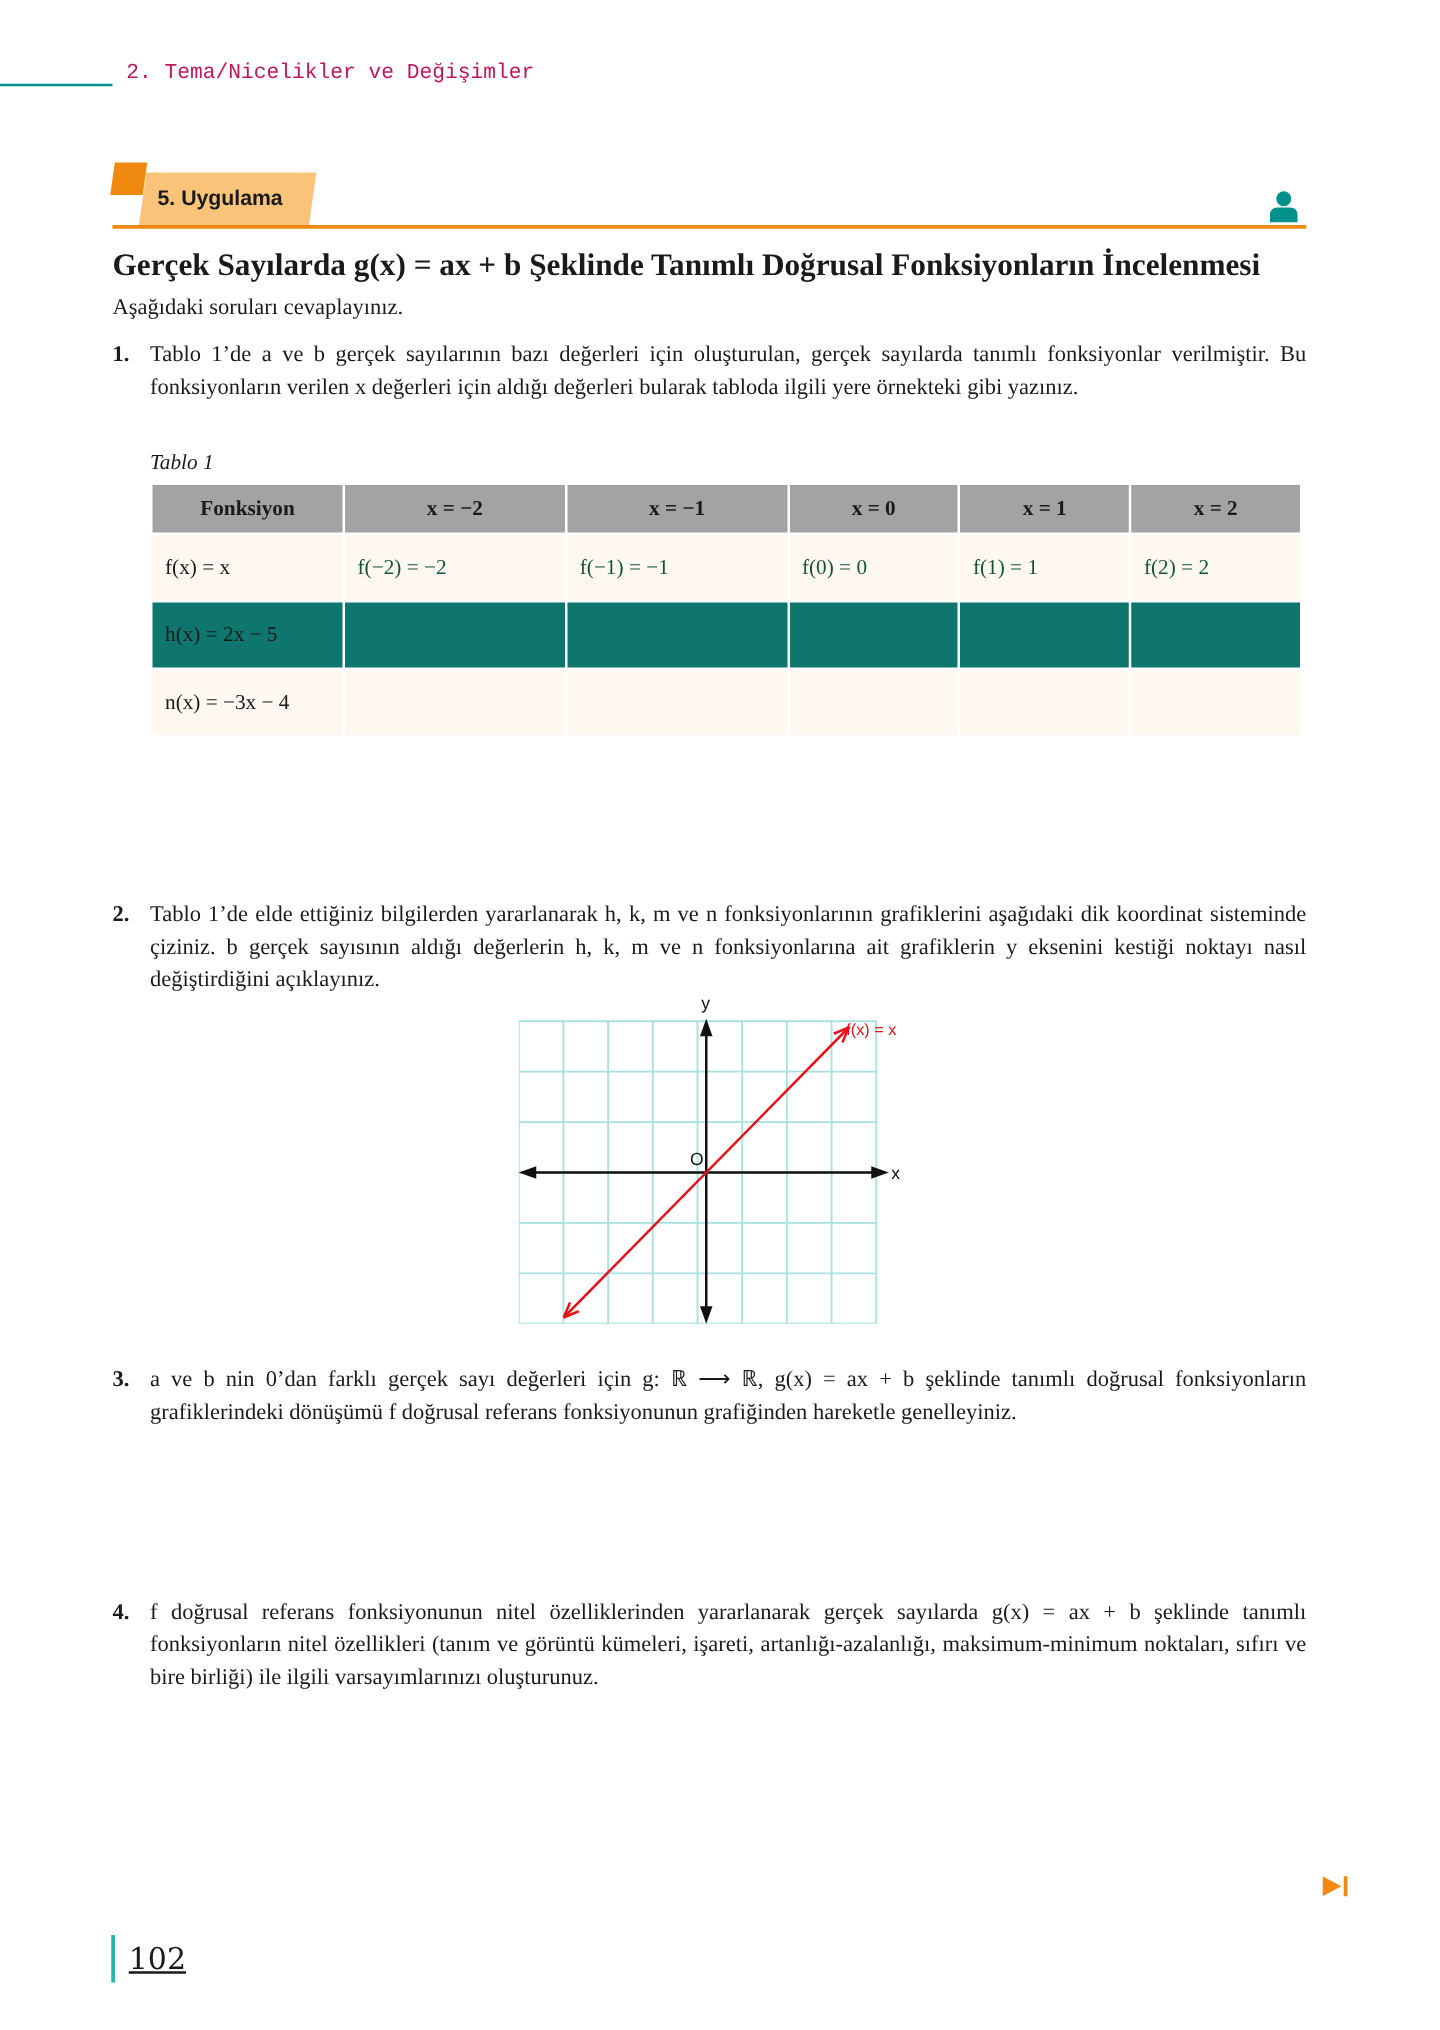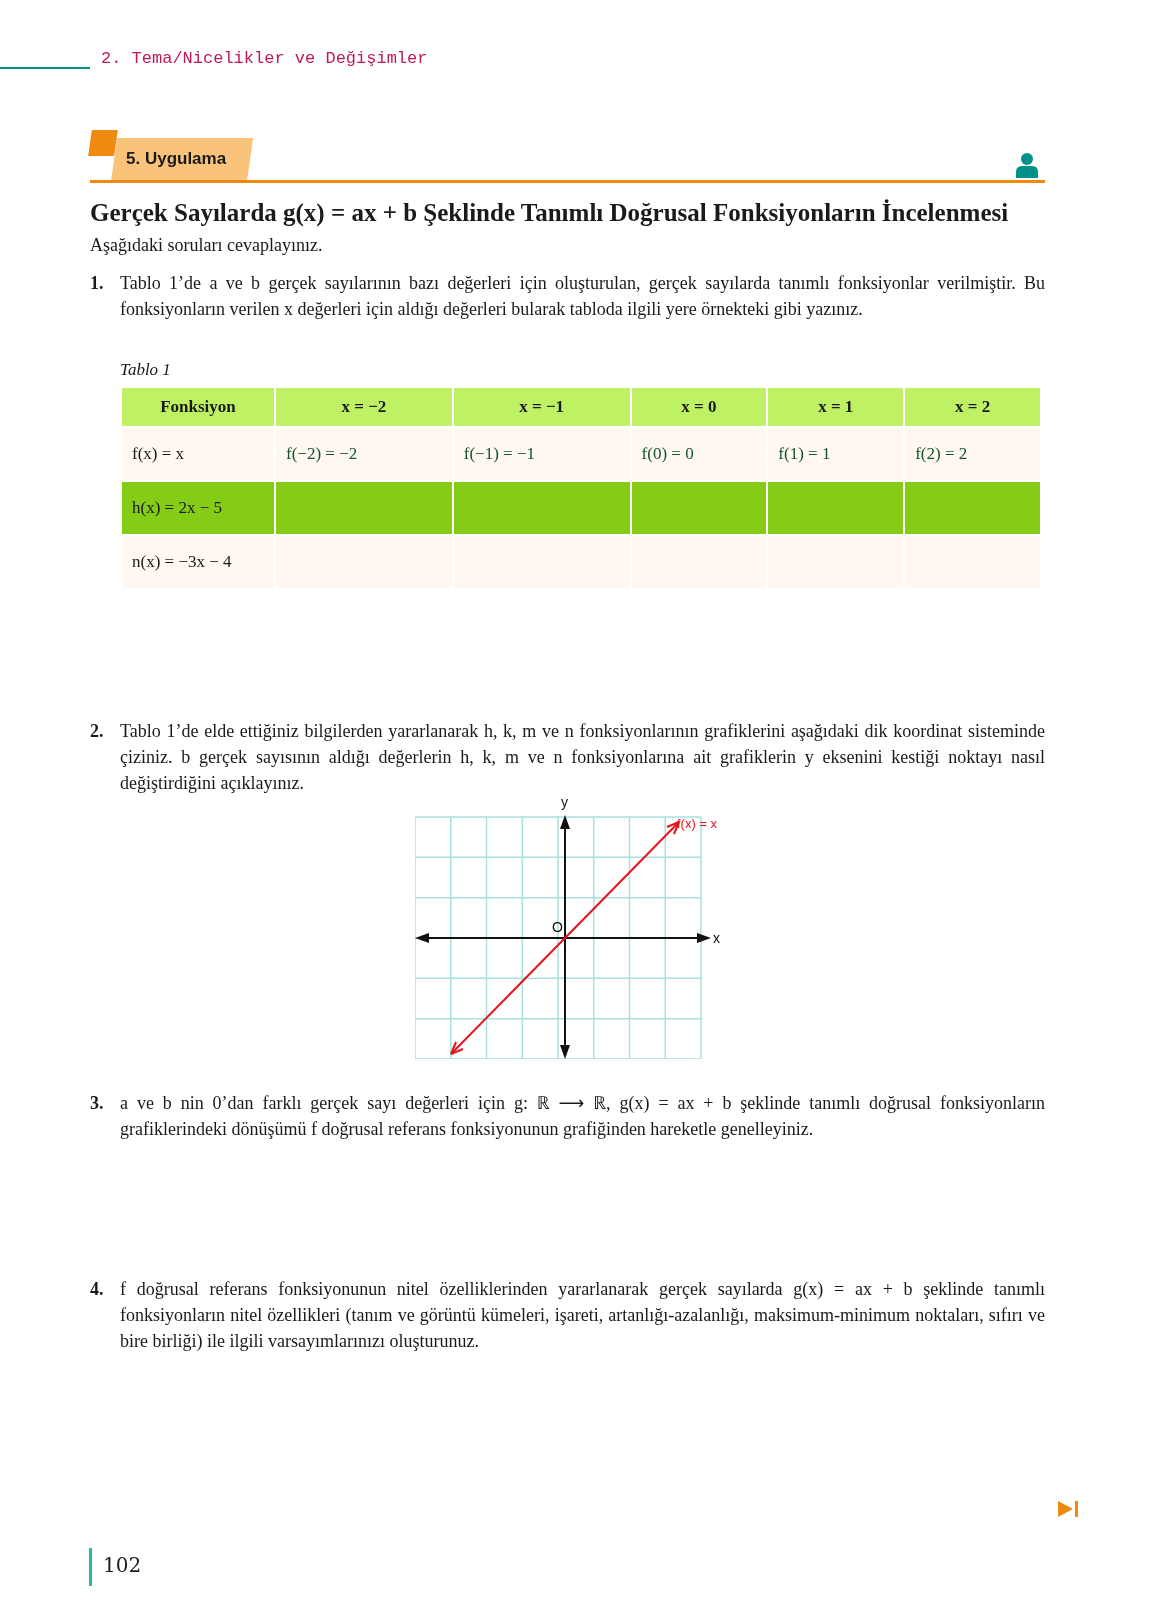--- a/index.html
+++ b/index.html
@@ -17,35 +17,35 @@
   #person { left: 1015px; top: 152px; width: 24px; height: 26px; }
   
   .title { left: 90px; top: 199px; font-size: 25px; font-weight: bold; font-family: Liberation Serif, serif; }
   .intro { left: 90px; top: 235px; font-size: 18px; }
   .q { position: absolute; left: 90px; width: 955px; font-size: 18px; line-height: 26px; }
   .q .num { position: absolute; left: 0; top: 0; font-weight: bold; }
   .q .txt { margin-left: 30px; text-align: justify; }
   #tablo-cap { left: 120px; top: 360px; font-style: italic; font-size: 17px; }
   
   #tbl { left: 120px; top: 386px; width: 922px; border-collapse: separate; border-spacing: 2px; }
-  #tbl th { background: #bef264; height: 36px; font-size: 17px; font-weight: bold; text-align: center; }
+  #tbl th { background: #a3a3a3; height: 36px; font-size: 17px; font-weight: bold; text-align: center; }
   #tbl td { height: 50px; font-size: 17px; padding-left: 10px; }
   #tbl tr.odd td { background: #fef8f1; }
-  #tbl tr.even td { background: #84cc16; }
+  #tbl tr.even td { background: #0f766e; }
   #tbl td.red { color: #14532d; }
   #tbl th.first { width: 150px; }
   .frac { display: inline-block; vertical-align: middle; text-align: center; line-height: 16px; margin: 0 3px; }
   .frac span { display: block; }
   .frac .nu { border-bottom: 1px solid #1a1a1a; padding: 0 2px; }
   .sqrt { border-top: 1px solid #1a1a1a; padding-left: 2px; }
   
   #graph { left: 415px; top: 797px; }
   #next { left: 1058px; top: 1500px; width: 22px; height: 18px; }
   #pg-bar { left: 89px; top: 1548px; width: 3px; height: 38px; background: #2fb3ab; }
-  #pg-num { left: 103px; top: 1553px; font-family: "DejaVu Serif", serif; font-size: 20px; color: #1a1a1a; }
+  #pg-num { left: 103px; top: 1553px; font-family: "DejaVu Serif", serif; font-size: 24px; color: #1a1a1a; text-decoration: underline; }
 </style>
 </head>
 <body>
 
 <div id="hdr-line" class="abs"></div>
 <div id="hdr-text" class="abs">2. Tema/Nicelikler ve Değişimler</div>
 
 <div id="ban-sq" class="abs"></div>
 <div id="ban-tab" class="abs"></div>
 <div id="ban-label" class="abs">5. Uygulama</div>

